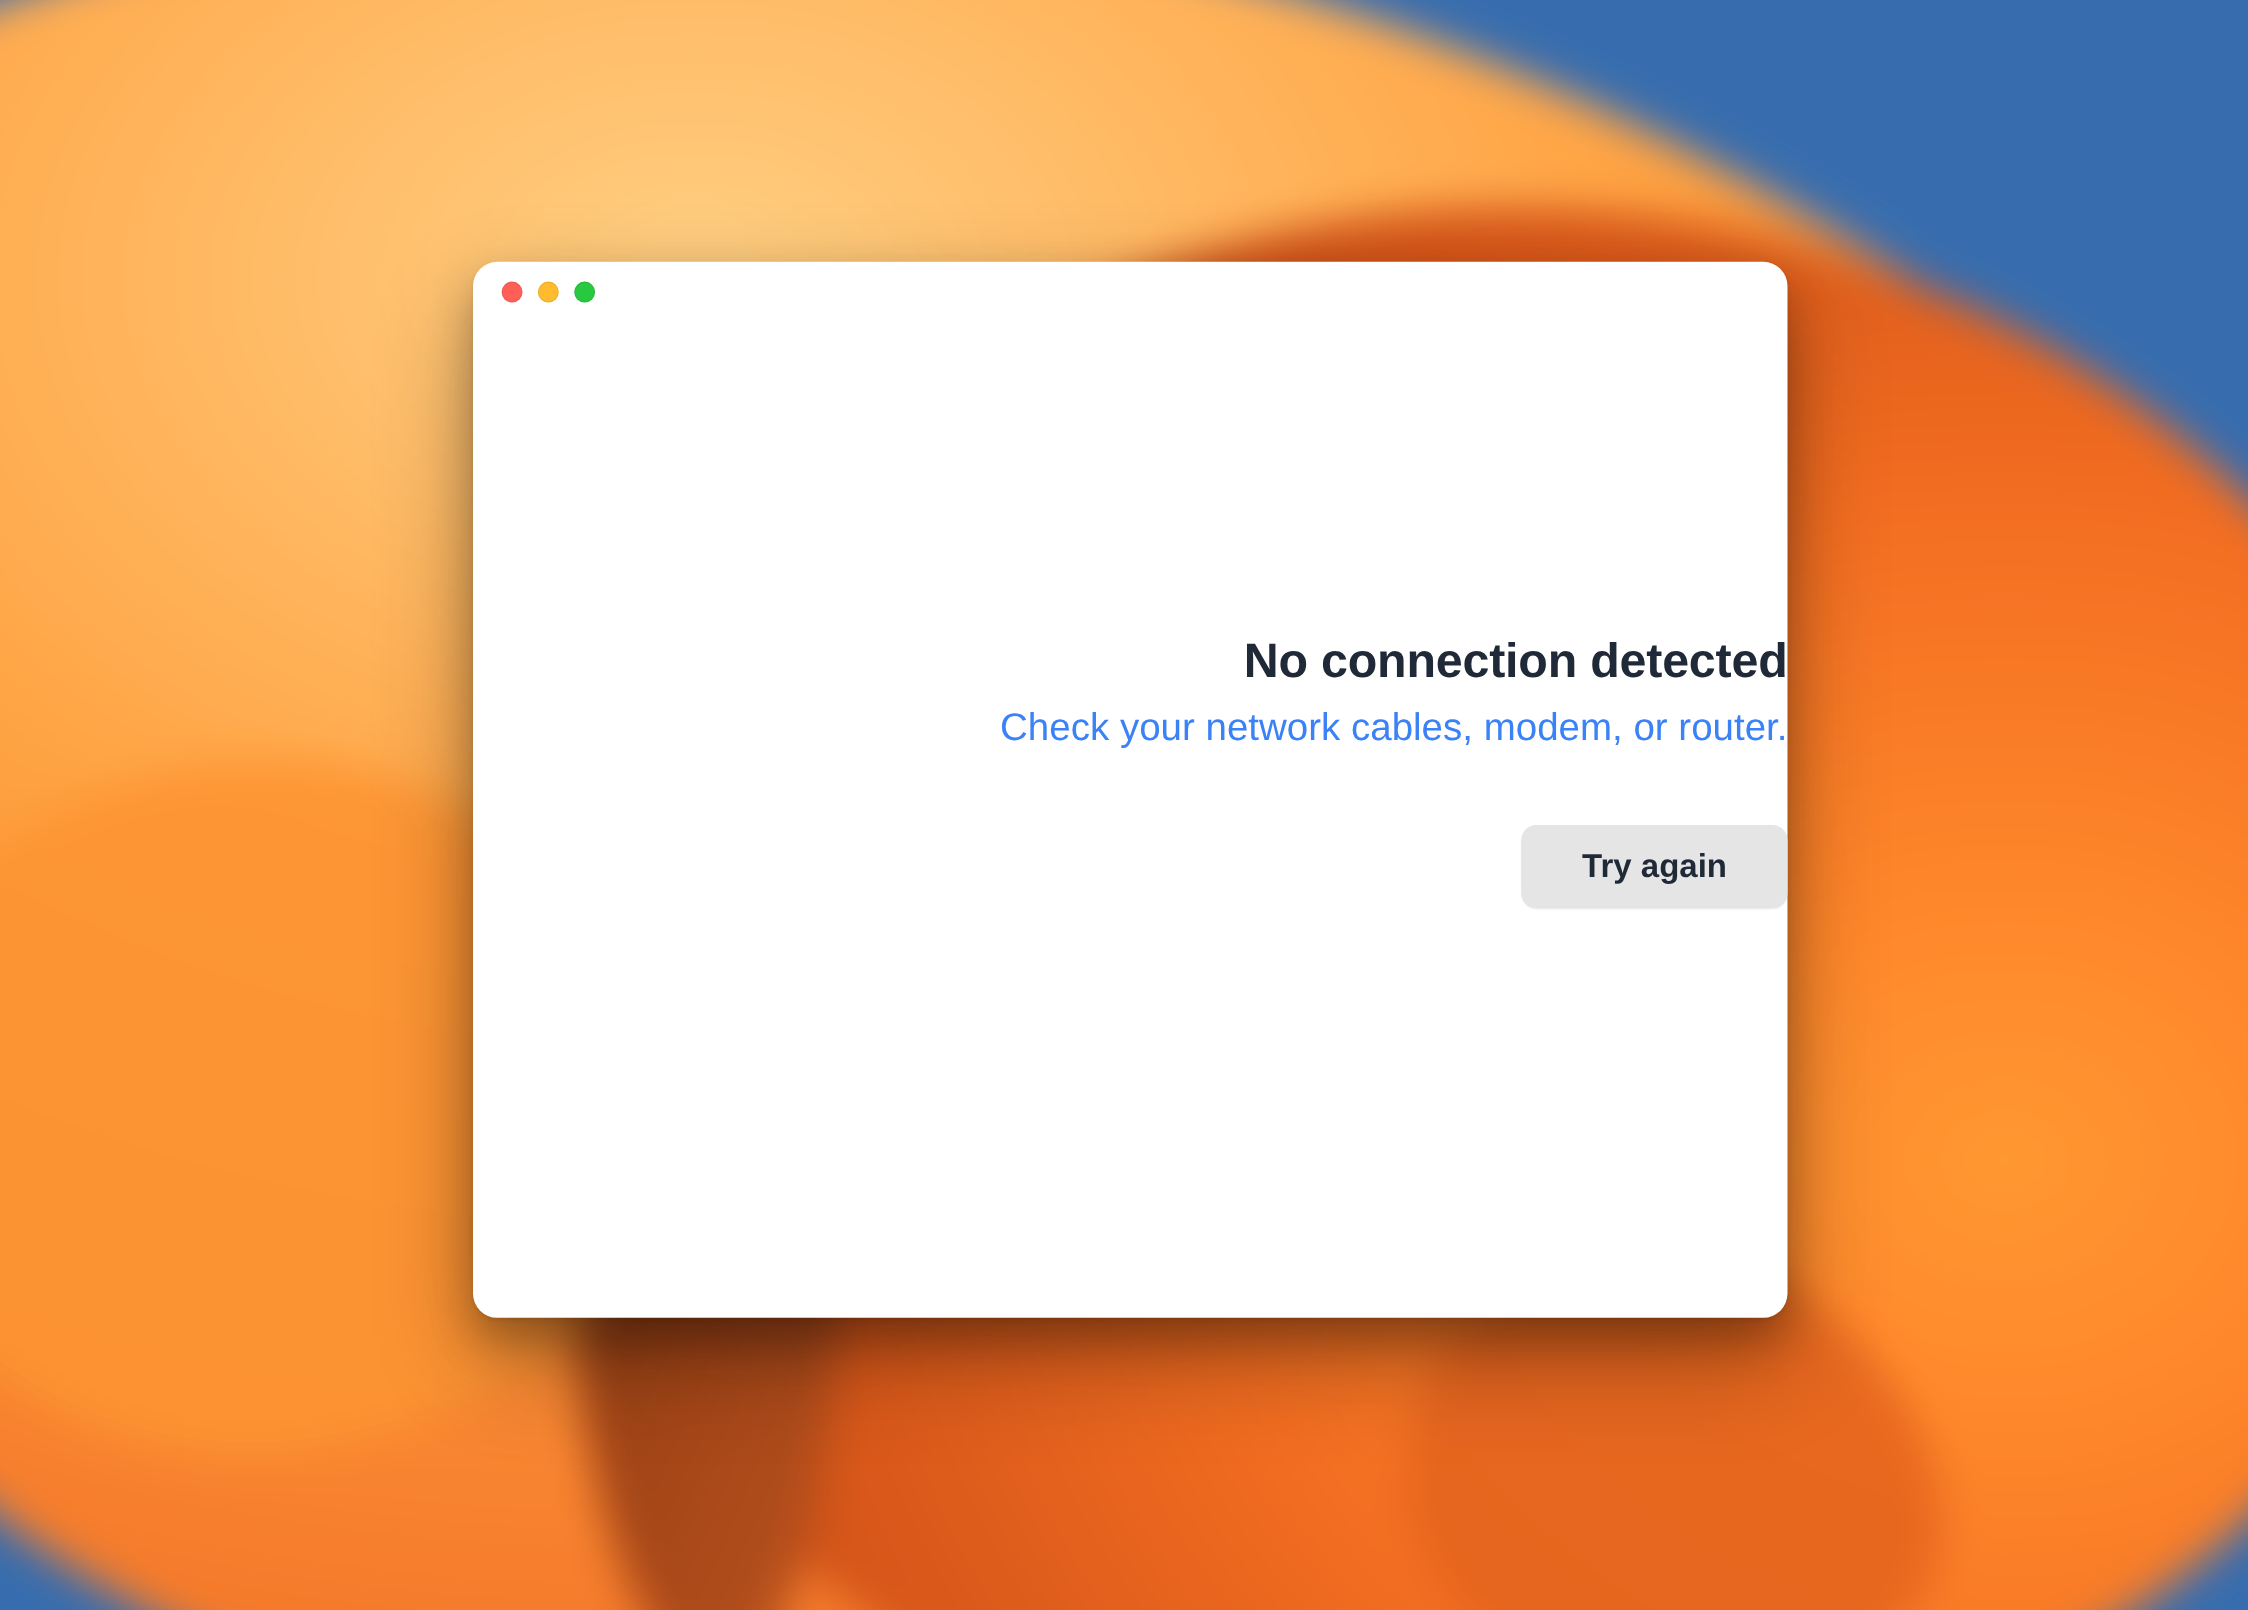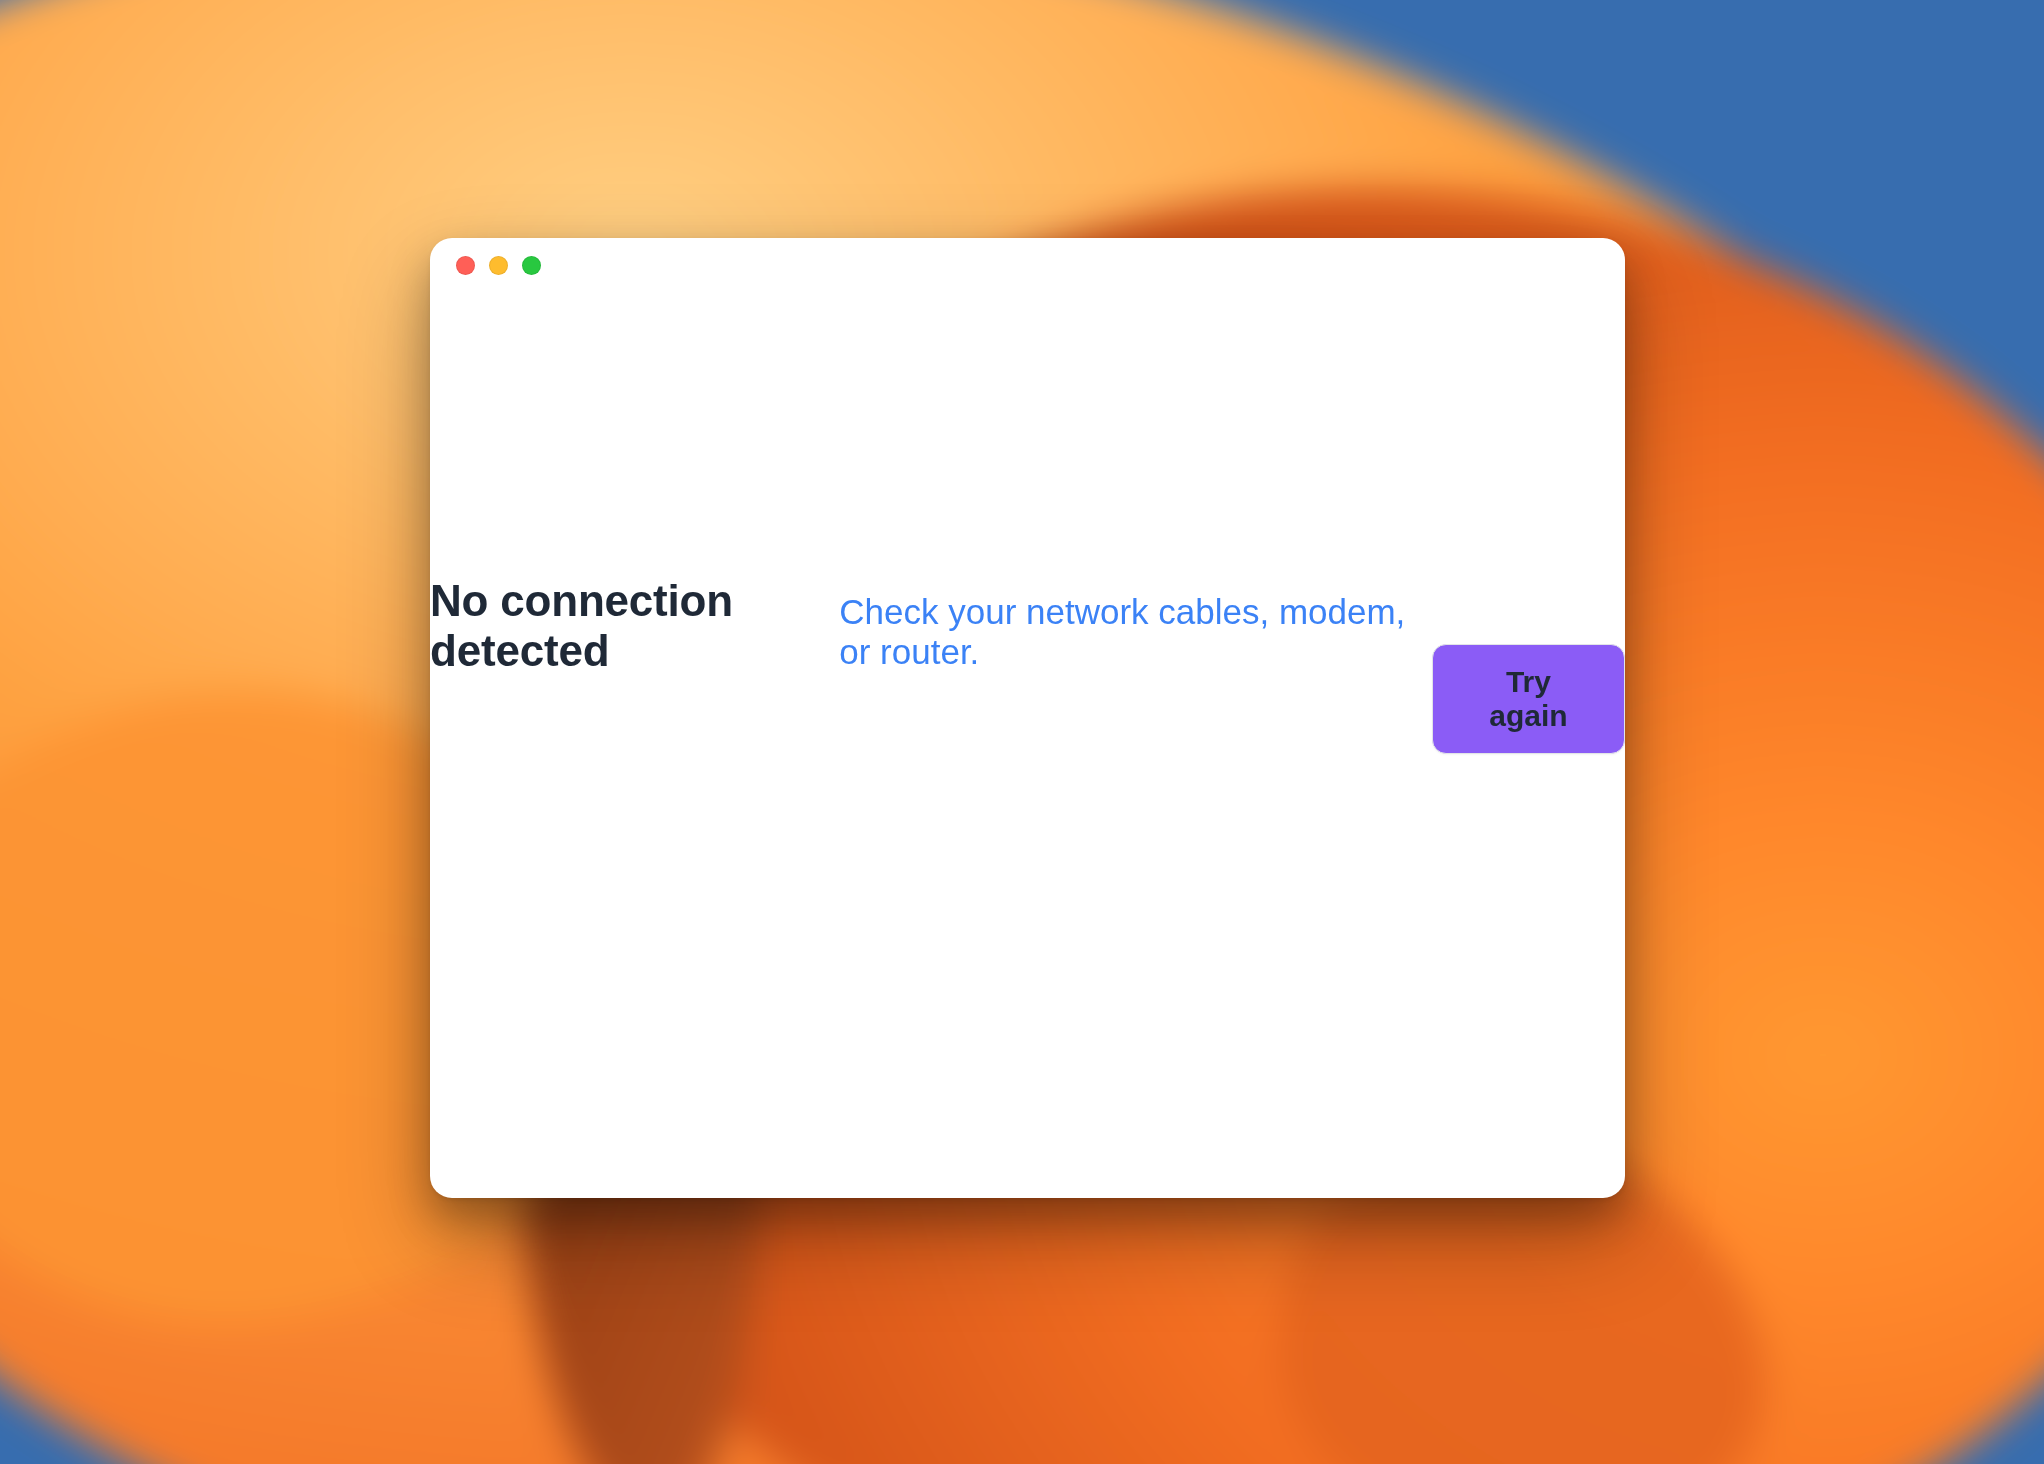--- a/index.html
+++ b/index.html
@@ -60,22 +60,22 @@
     }
 
     .tl-close    { background: #ff5f57; box-shadow: inset 0 0 0 1px rgba(0,0,0,0.07); }
     .tl-minimize { background: #febc2e; box-shadow: inset 0 0 0 1px rgba(0,0,0,0.07); }
     .tl-zoom     { background: #28c840; box-shadow: inset 0 0 0 1px rgba(0,0,0,0.07); }
 
     .content {
       position: absolute;
       inset: 0;
       display: flex;
-      flex-direction: row;
-      align-items: flex-start;
+      flex-direction: column;
+      align-items: flex-end;
       padding-top: 338px;
     }
 
     .heading {
       font-size: 44px;
       font-weight: 600;
       color: #1f2937;
       letter-spacing: -0.2px;
     }
 
@@ -84,24 +84,24 @@
       font-size: 35px;
       font-weight: 400;
       color: #3b82f6;
     }
 
     .try-again {
       margin-top: 68px;
       font-size: 30px;
       font-weight: 600;
       color: #1f2937;
-      background: #8b5cf6;
+      background: #e5e5e5;
       border: 1px solid #e2e4e8;
       border-radius: 14px;
-      padding: 20px 41px;
+      padding: 20px 54px;
       cursor: pointer;
       box-shadow: 0 1px 2px rgba(0,0,0,0.04);
     }
   </style>
 </head>
 <body>
 
 <div class="wallpaper">
   <svg viewBox="0 0 2044 1464" preserveAspectRatio="xMidYMid slice">
     <defs>

